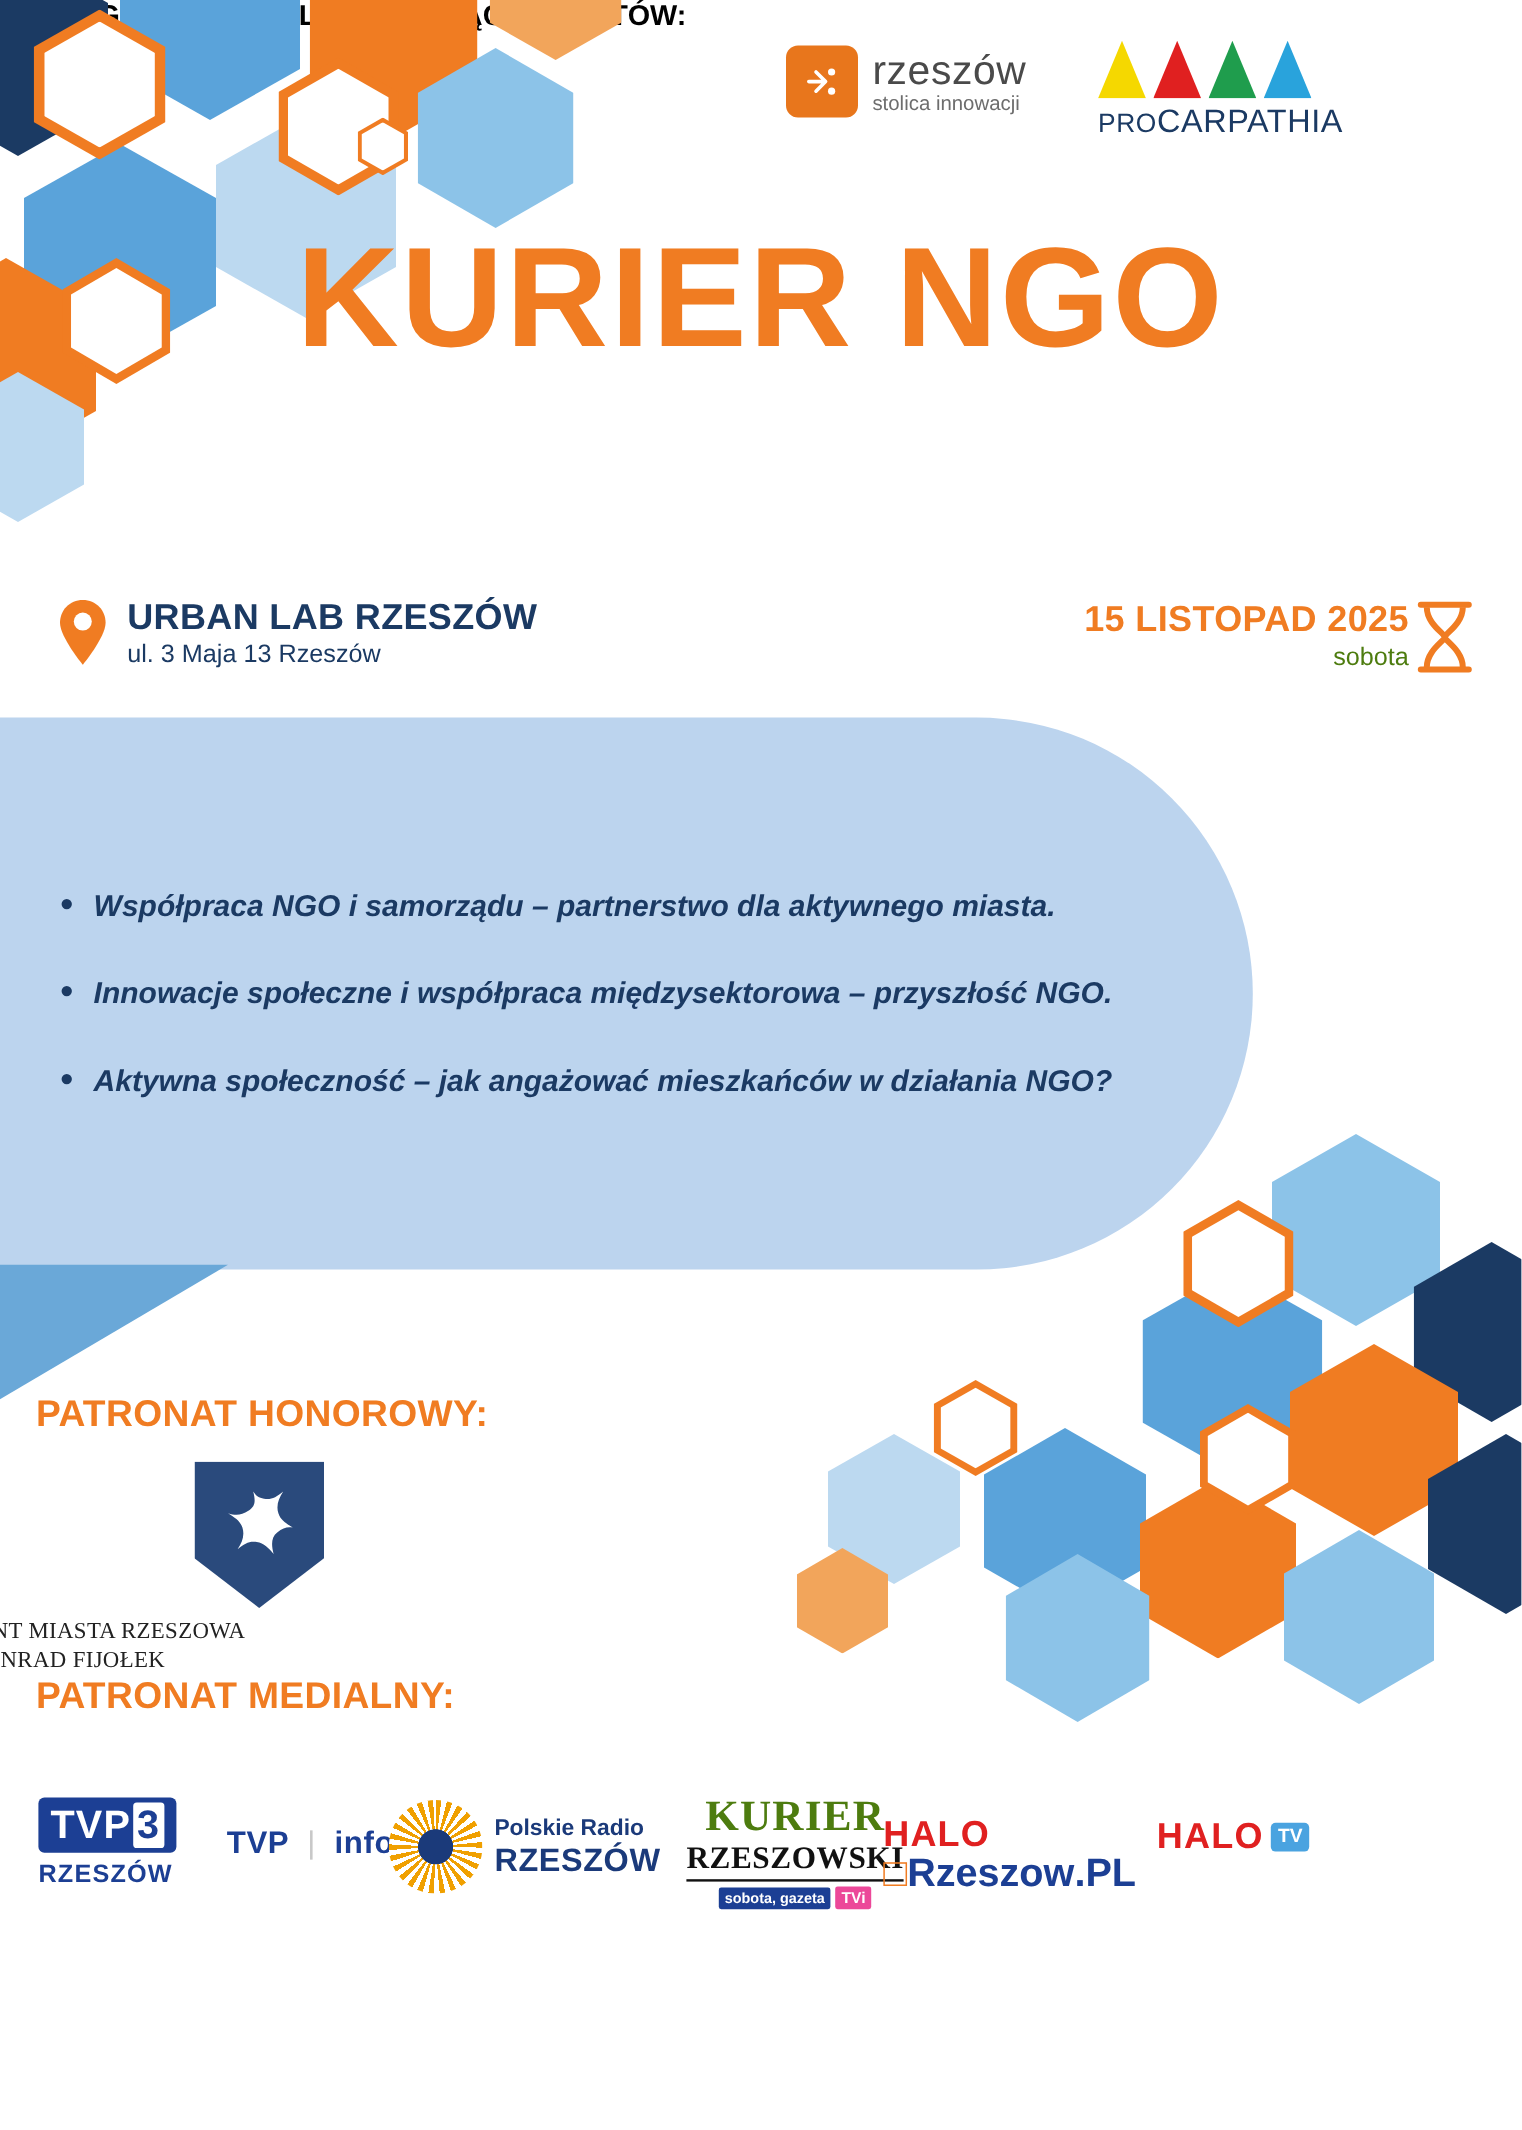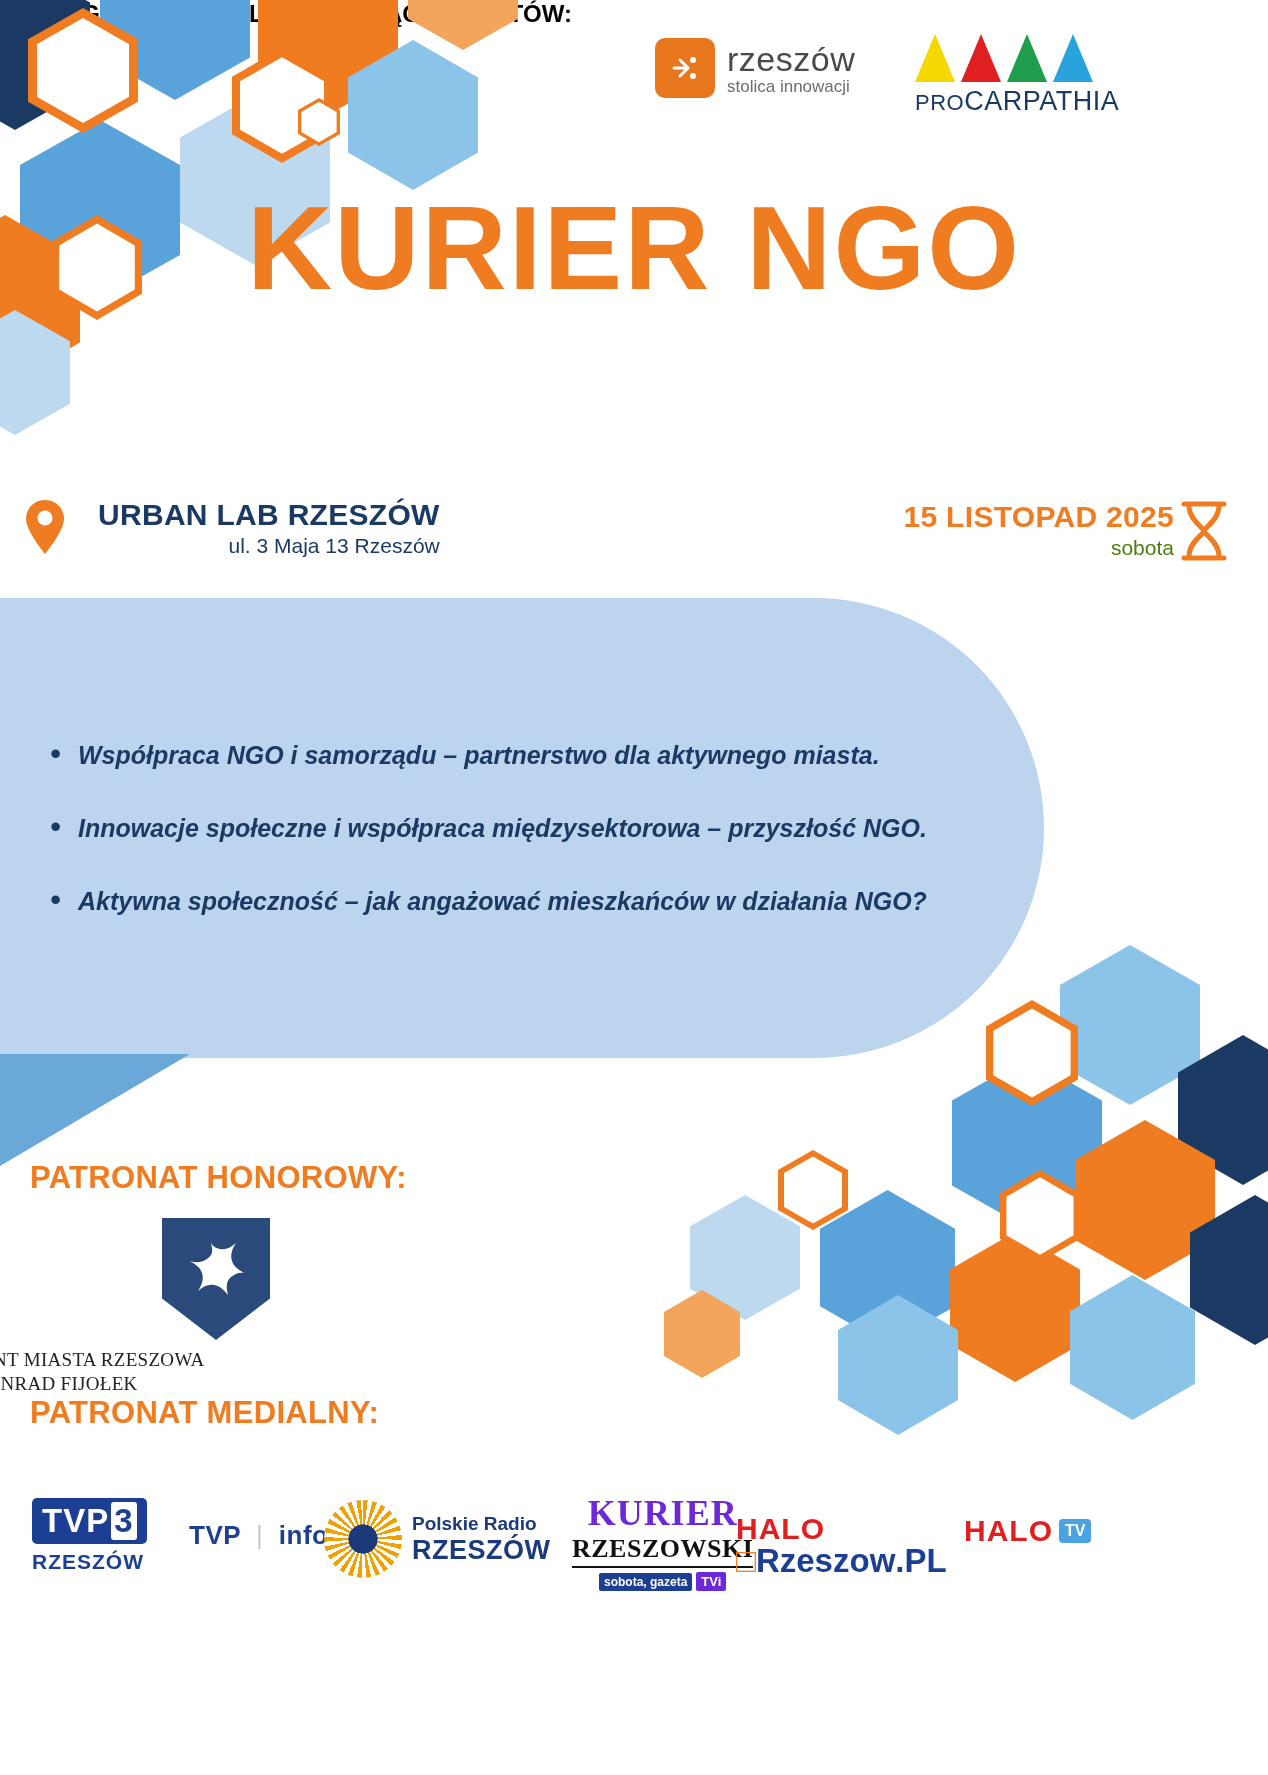--- a/index.html
+++ b/index.html
@@ -71,21 +71,21 @@
     letter-spacing: 2px;
   }
   .subtitle {
     position: absolute; left: 130px; right: 130px; top: 322px;
     text-align: center;
     font-size: 31px; font-weight: 700; color: #1b3a63;
     line-height: 1.32;
   }
 
   
-  .place { position: absolute; left: 24px; top: 498px; display: flex; gap: 32px; align-items: flex-start; text-align: right; }
+  .place { position: absolute; left: 48px; top: 498px; display: flex; gap: 16px; align-items: flex-start; }
   .pin { width: 42px; height: 58px; }
   .place .pname { font-size: 30px; font-weight: 700; color: #1b3a63; letter-spacing: .3px; }
   .place .paddr { font-size: 21px; color: #1b3a63; margin-top: 2px; }
 
   .date { position: absolute; right: 36px; top: 500px; display: flex; gap: 2px; align-items: flex-start; }
   .date .dtext { text-align: right; }
   .date .dday { font-size: 30px; font-weight: 700; color: #f07c22; letter-spacing: .3px; }
   .date .dsub { font-size: 21px; color: #4d7c0f; margin-top: 2px; }
 
   
@@ -152,25 +152,25 @@
   .tvpinfo .bar { color: #c8c8c8; font-weight: 400; }
 
   .pr { left: 300px; top: 10px; display: flex; align-items: center; gap: 10px; }
   .pr .sun { width: 78px; height: 78px; border-radius: 50%; background:
     radial-gradient(circle at 50% 50%, #1b3a7a 0 26%, rgba(27,58,122,0) 27%),
     repeating-conic-gradient(#f0a000 0deg 7deg, #ffffff 7deg 14deg); }
   .pr .t1 { font-size: 19px; font-weight: 700; color: #1b3a7a; }
   .pr .t2 { font-size: 27px; font-weight: 700; color: #1b3a7a; letter-spacing: .5px; }
 
   .kurier { left: 548px; top: 2px; text-align: center; }
-  .kurier .k1 { font-family: "Liberation Serif", serif; font-weight: 700; font-size: 36px; color: #6d28d9; letter-spacing: 1px; }
+  .kurier .k1 { font-family: "Liberation Serif", serif; font-weight: 700; font-size: 36px; color: #4d7c0f; letter-spacing: 1px; }
   .kurier .k2 { font-family: "Liberation Serif", serif; font-weight: 700; font-size: 26px; color: #111; letter-spacing: .5px; border-bottom: 2px solid #111; padding-bottom: 2px; }
   .kurier .k3 { margin-top: 4px; display: flex; align-items: center; justify-content: center; gap: 4px; }
   .kurier .k3 .a { background: #1c3f94; color: #fff; font-size: 12px; font-weight: 700; padding: 2px 5px; border-radius: 2px; }
-  .kurier .k3 .b { background: #6d28d9; color: #fff; font-size: 13px; font-weight: 700; padding: 2px 5px; border-radius: 2px; }
+  .kurier .k3 .b { background: #ec4899; color: #fff; font-size: 13px; font-weight: 700; padding: 2px 5px; border-radius: 2px; }
 
   .halorz { left: 712px; top: 22px; }
   .halorz .r1 { color: #e02020; font-weight: 700; font-size: 30px; letter-spacing: 1px; }
   .halorz .r2 { display: flex; align-items: center; font-size: 33px; font-weight: 700; color: #1c3f94; margin-top: -4px; }
   .halorz .r2 .o { color: #f07c22; }
 
   .halotv { left: 940px; top: 24px; display: flex; align-items: center; gap: 6px; }
   .halotv .w { color: #e02020; font-weight: 700; font-size: 30px; letter-spacing: 1px; }
   .halotv .tv { background: #4aa3e0; color: #fff; font-weight: 700; font-size: 16px; padding: 3px 6px; border-radius: 4px; }
 </style>

